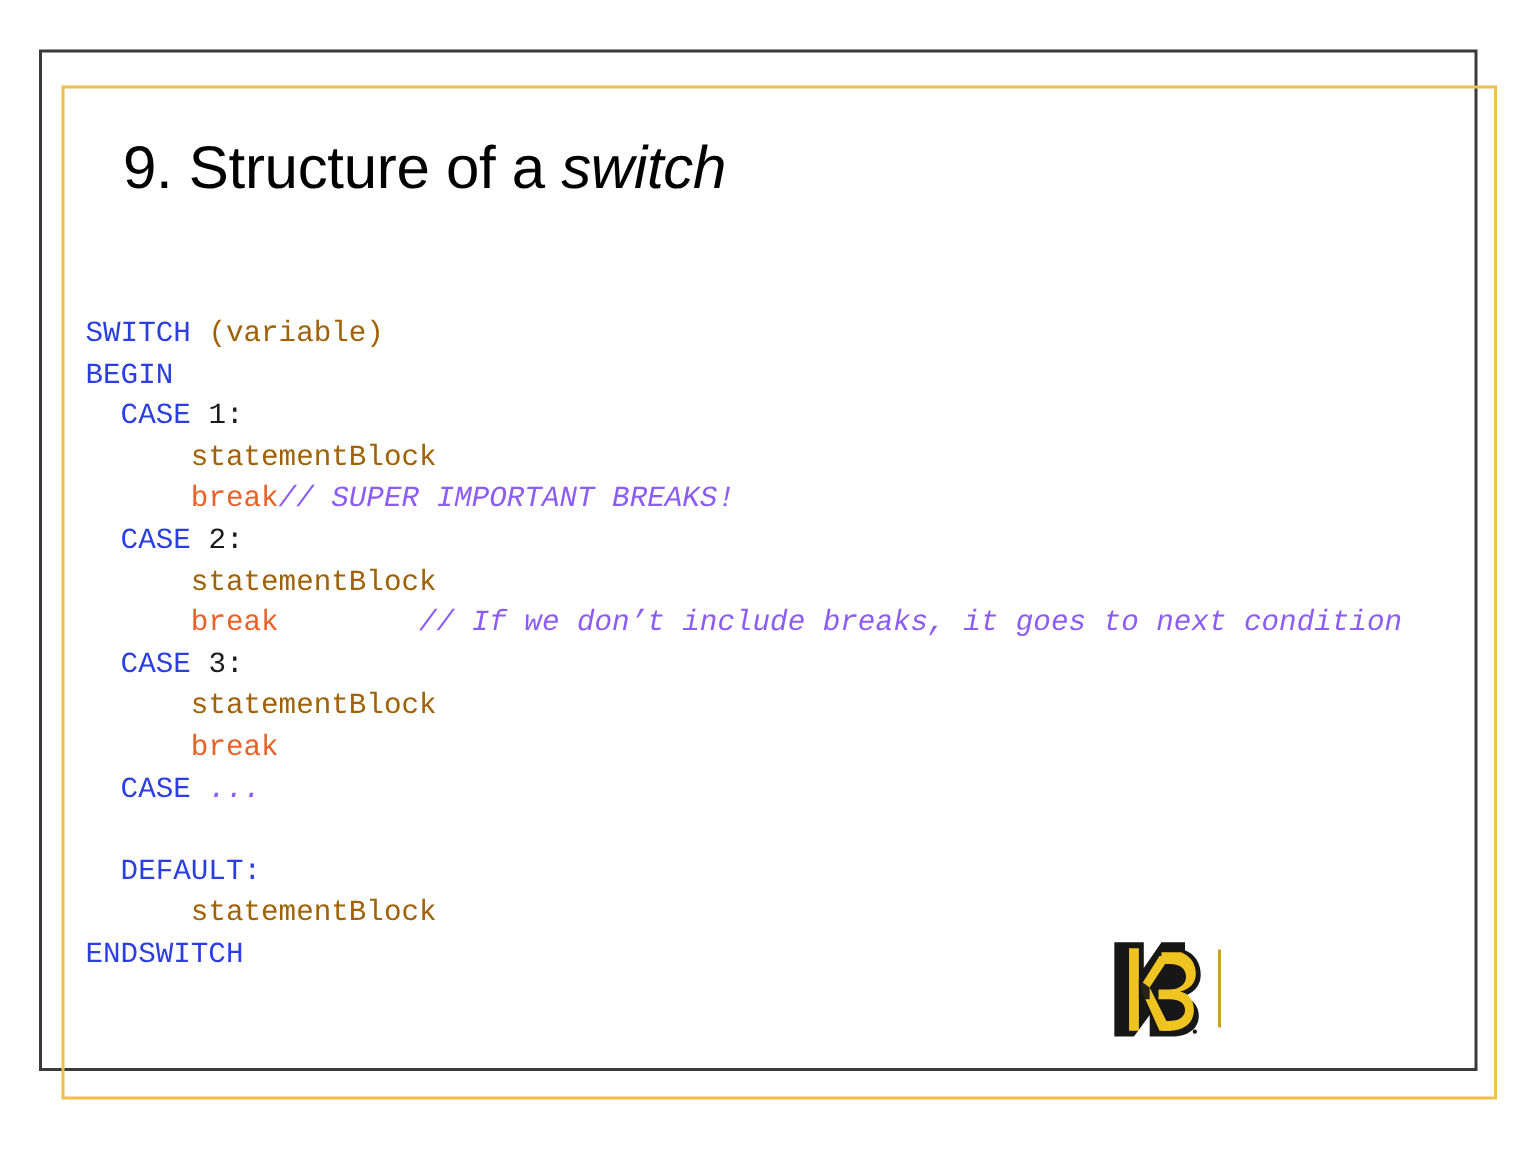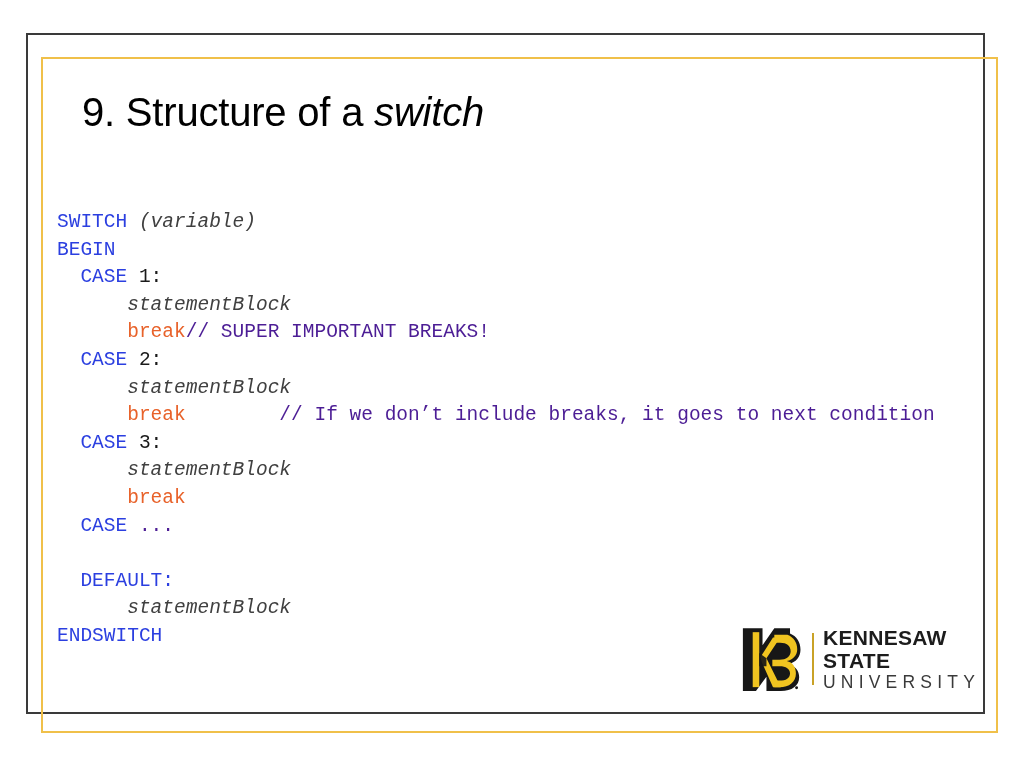--- a/index.html
+++ b/index.html
@@ -102,23 +102,23 @@
     font-size: 19.5px;
     line-height: 27.6px;
     white-space: pre;
     color: #1a1a1a;
   }
   #code-block .code-line {
     white-space: pre;
     height: 27.6px;
   }
   .tok-kw   { color: #2b3fe0; }
-  .tok-cmt  { color: #4c1d95; }
+  .tok-cmt  { color: #8b5cf6; font-style: italic; }
   .tok-brk  { color: #e8622a; }
-  .tok-var  { color: #404040; font-style: italic; }
+  .tok-var  { color: #a16207; }
   .tok-plain{ color: #1a1a1a; }
 
   
   #ksu-logo {
     position: absolute;
     left: 697px;
     top: 561px;
     width: 230px;
     height: 78px;
     display: flex;
@@ -186,20 +186,16 @@
                    C80 60 85 67 85 77 C85 90 75 98 60 98 L52 98
                    L52 88 L60 88 C70 88 76 84 76 77 C76 70 70 66 60 66
                    L49 66 L49 56 L60 56 C70 56 77 51 77 43
                    C77 35 71 30 61 30 L52 30 L52 18 Z" fill="#f0c420"></path>
 
           <path d="M29 46 L29 66 L40 66 L40 54 Z" fill="#171717" opacity="0.92"></path>
           <circle cx="86" cy="99" r="2.2" fill="#171717"></circle>
         </g>
       </svg>
       <div id="ksu-divider"></div>
-      <div id="ksu-wordmark">
-        <div id="ksu-line1">KENNESAW STATE</div>
-        <div id="ksu-line2">UNIVERSITY</div>
-      </div>
     </div>
 
   </div>
 </div>
 
 </body></html>

